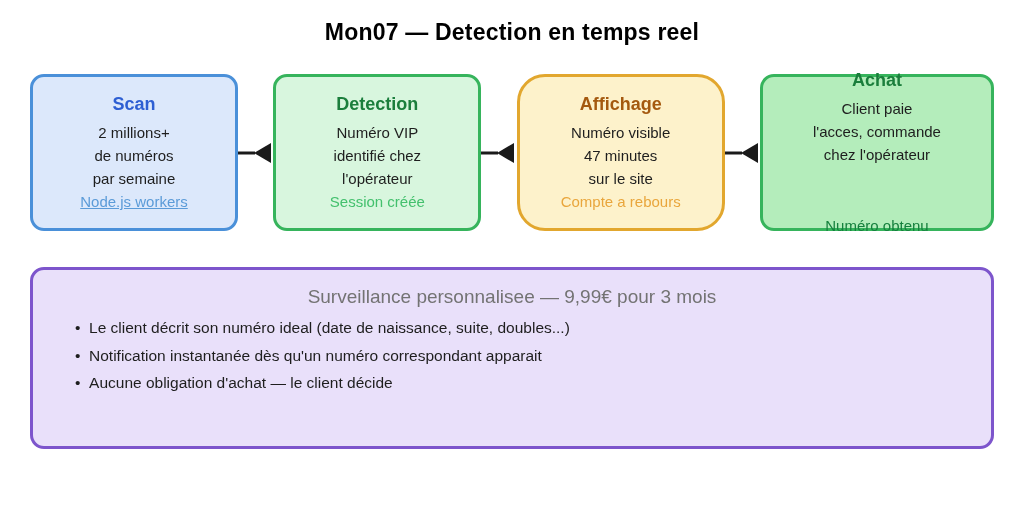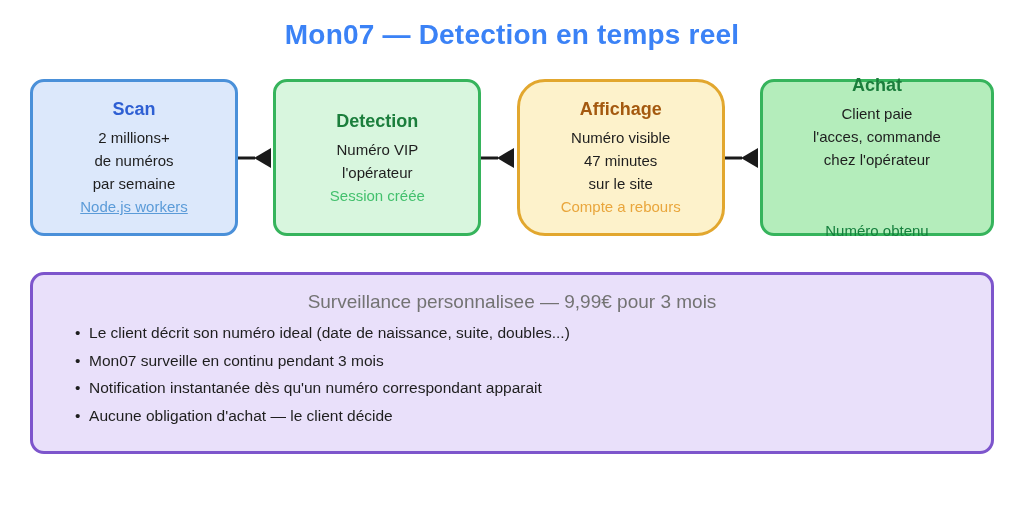--- a/index.html
+++ b/index.html
@@ -2,21 +2,21 @@
 <html><head>
 <meta charset="utf-8">
 <style>
   html,body{margin:0;padding:0;background:#ffffff;}
   .page{
     position:relative;width:1024px;height:512px;background:#ffffff;
     font-family:"Liberation Sans",sans-serif;overflow:hidden;
   }
   .title{
     margin:0;padding-top:19px;text-align:center;
-    font-size:28px;font-weight:bold;color:#3b82f6;letter-spacing:.2px;
+    font-size:23px;font-weight:bold;color:#000000;letter-spacing:.2px;
   }
   .flow-row{display:flex;align-items:center;margin:28px 30px 0 30px;height:157px;}
   .box{
     box-sizing:border-box;height:157px;border-radius:14px;border:3px solid;
     display:flex;flex-direction:column;justify-content:center;text-align:center;
   }
   .box-scan{width:208px;background:#dce8fb;border-color:#4a90d9;}
   .box-detection{width:208px;background:#d8f6de;border-color:#36b45c;}
   .box-affichage{width:208px;background:#fdf2cb;border-color:#e2a72e;border-radius:28px;}
   .box-achat{width:234px;background:#b4edbb;border-color:#36b45c;}
@@ -66,20 +66,21 @@
     <div class="arrow">
       <svg width="35" height="26" viewBox="0 0 35 26" xmlns="http://www.w3.org/2000/svg">
         <path d="M0 13 H17" stroke="#1a1a1a" stroke-width="3" fill="none"></path>
         <polygon points="33,3 33,23 16,13" fill="#1a1a1a"></polygon>
       </svg>
     </div>
 
     <div class="box box-detection">
       <div class="box-title">Detection</div>
       <div class="box-line">Numéro VIP</div>
+      <div class="box-line">identifié chez</div>
       <div class="box-line">l'opérateur</div>
       <div class="box-note">Session créée</div>
     </div>
 
     <div class="arrow">
       <svg width="35" height="26" viewBox="0 0 35 26" xmlns="http://www.w3.org/2000/svg">
         <path d="M0 13 H17" stroke="#1a1a1a" stroke-width="3" fill="none"></path>
         <polygon points="33,3 33,23 16,13" fill="#1a1a1a"></polygon>
       </svg>
     </div>
@@ -106,20 +107,19 @@
       <div class="box-line">chez l'opérateur</div>
       <div class="box-note">Numéro obtenu</div>
     </div>
 
   </div>
 
   <div class="panel">
     <div class="panel-title">Surveillance personnalisee — 9,99€ pour 3 mois</div>
     <ul class="bullets">
       <li>Le client décrit son numéro ideal (date de naissance, suite, doubles...)</li>
-      <li>Mon07 surveille en continu pendant 3 mois</li>
       <li>Notification instantanée dès qu'un numéro correspondant apparait</li>
       <li>Aucune obligation d'achat — le client décide</li>
     </ul>
   </div>
 
 
 </div>
 
 </body></html>

